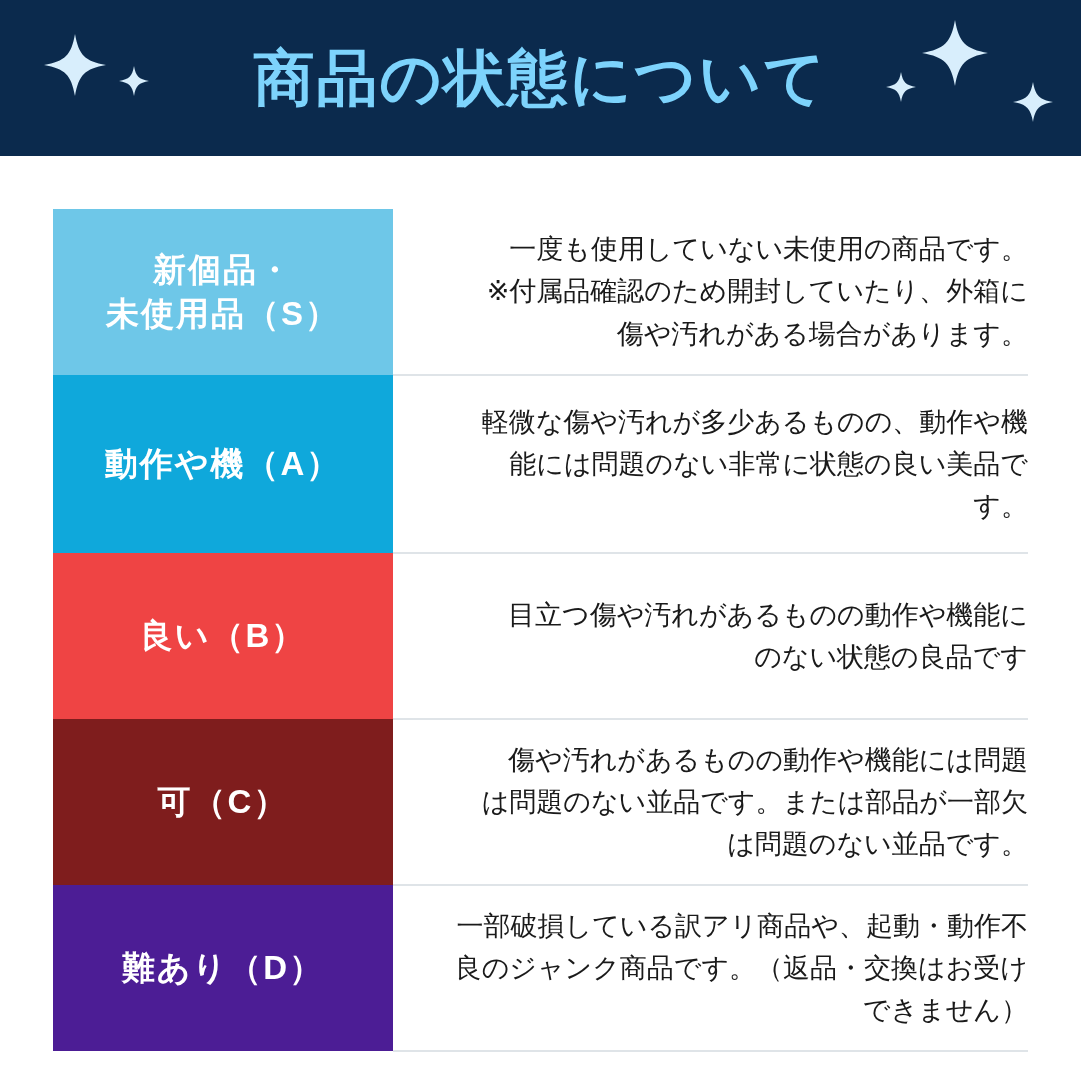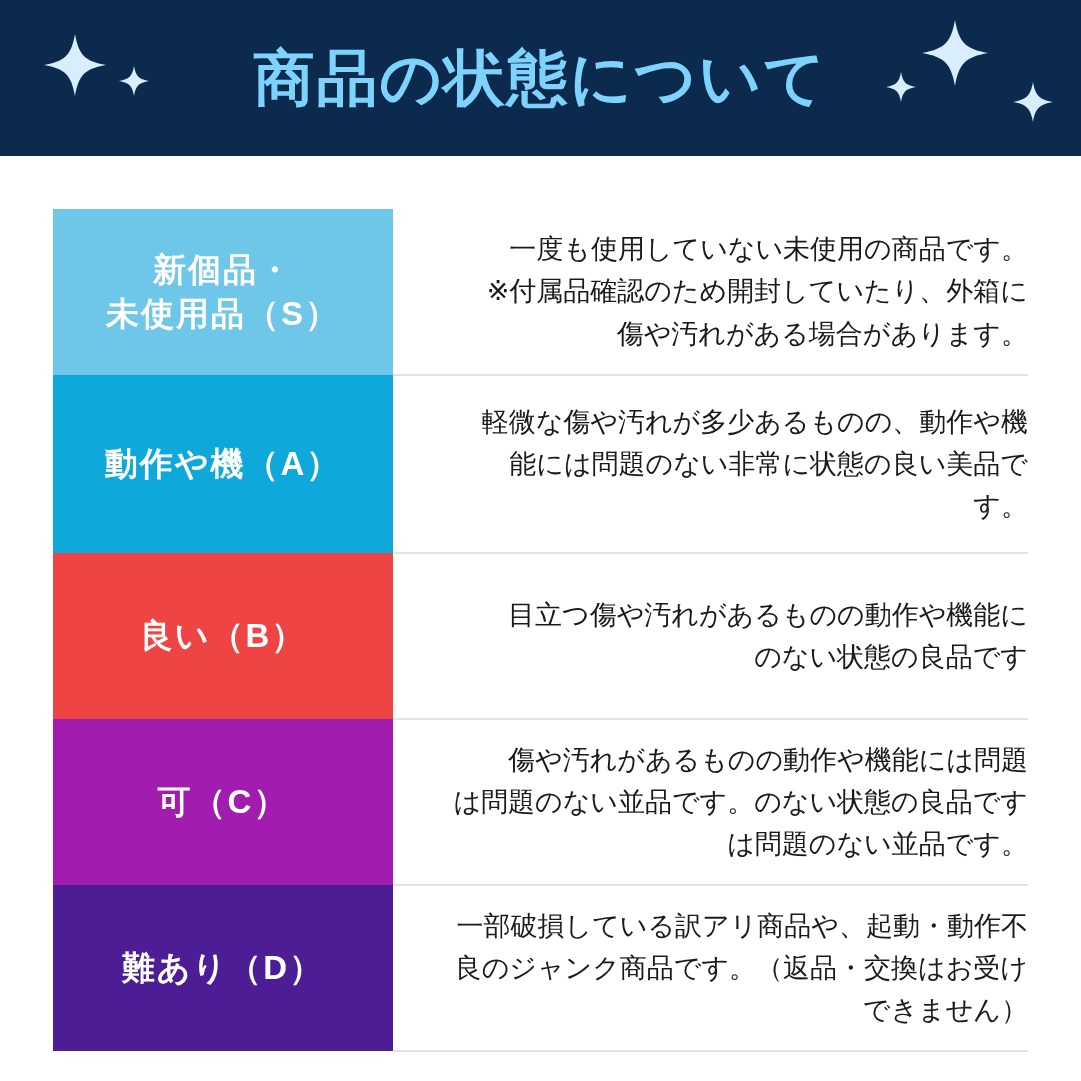--- a/index.html
+++ b/index.html
@@ -176,26 +176,26 @@
           <td class="grade-cell" style="background:#ef4444;">
             <span class="desc-line">良い（B）</span>
           </td>
           <td class="desc-cell">
             <span class="desc-line">目立つ傷や汚れがあるものの動作や機能に</span>
             <span class="desc-line">のない状態の良品です</span>
           </td>
         </tr>
 
         <tr class="row-c">
-          <td class="grade-cell" style="background:#a21caf;">
+          <td class="grade-cell" style="background:#7f1d1d;">
             <span class="desc-line">可（C）</span>
           </td>
           <td class="desc-cell">
             <span class="desc-line">傷や汚れがあるものの動作や機能には問題</span>
-            <span class="desc-line">は問題のない並品です。のない状態の良品です</span>
+            <span class="desc-line">は問題のない並品です。または部品が一部欠</span>
             <span class="desc-line">は問題のない並品です。</span>
           </td>
         </tr>
 
         <tr class="row-d">
           <td class="grade-cell" style="background:#4c1d95;">
             <span class="desc-line">難あり（D）</span>
           </td>
           <td class="desc-cell">
             <span class="desc-line">一部破損している訳アリ商品や、起動・動作不</span>

